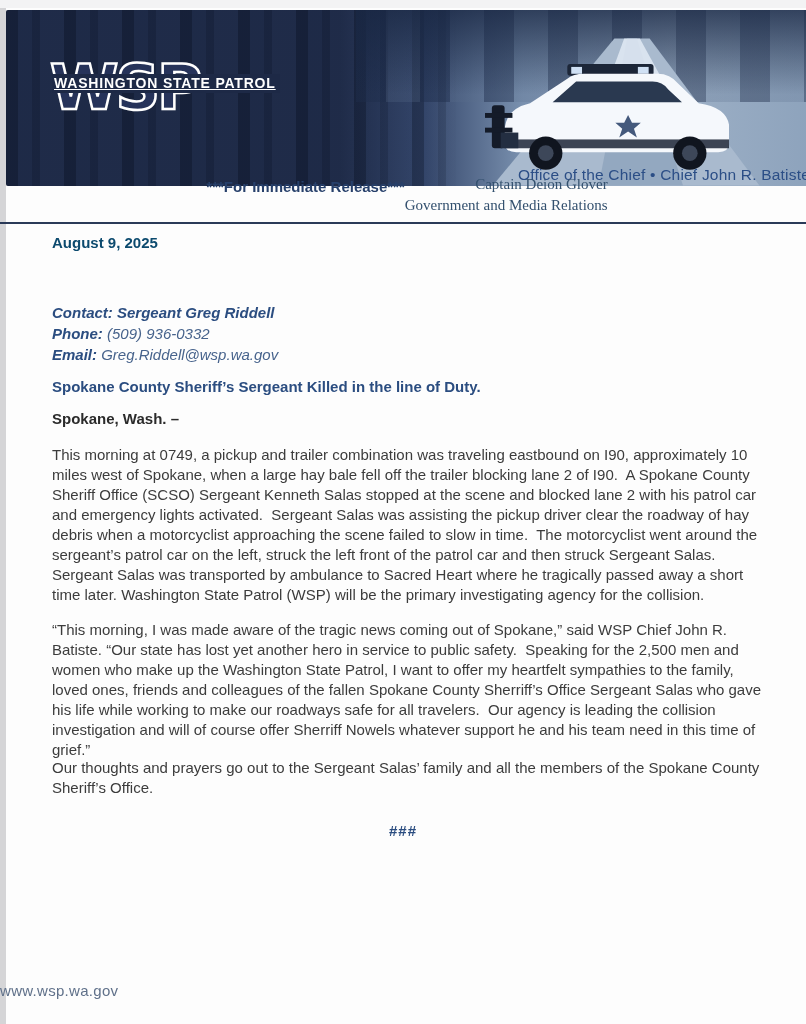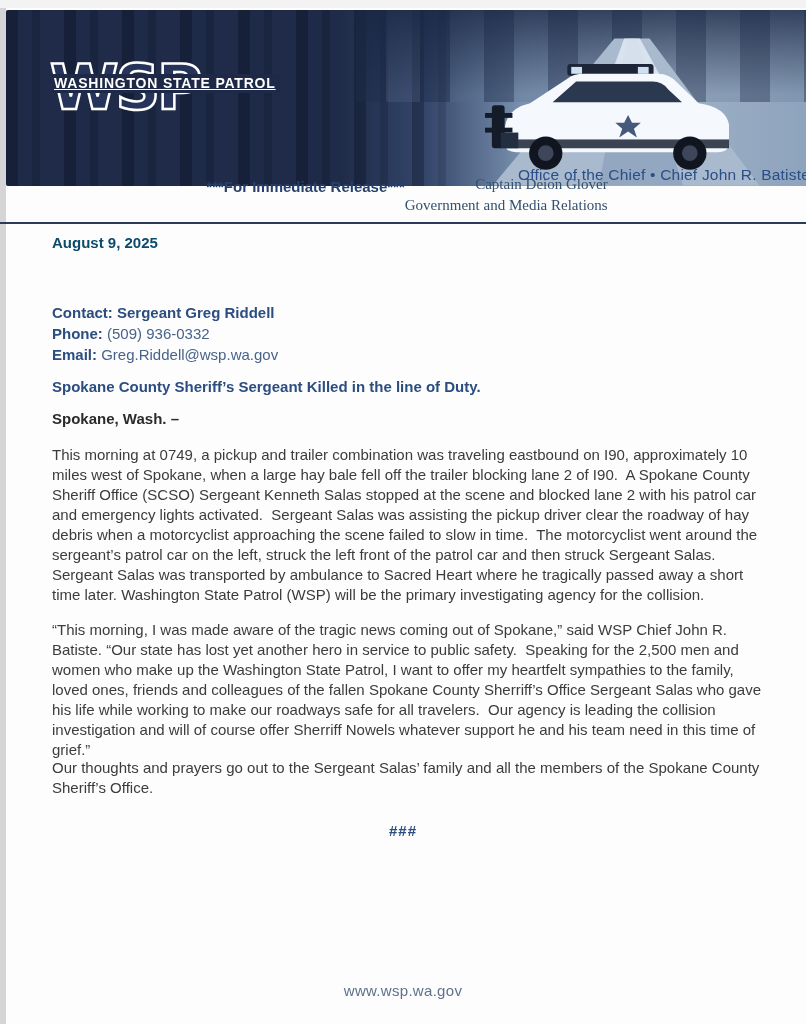--- a/index.html
+++ b/index.html
@@ -58,36 +58,36 @@
   }
   .fir{font-size:15px;font-weight:bold;color:#27406b;padding-top:4px;}
   .media-contact{
     font-family:"Liberation Serif",serif;
     font-size:15px;color:#33506e;text-align:right;line-height:21px;
   }
   .rule{position:absolute;left:0;right:0;top:222px;border:0;border-top:2px solid #2a3a58;margin:0;}
 
   
   .date{position:absolute;left:52px;top:234px;font-size:15px;font-weight:bold;color:#0c4a6e;}
-  .contact-block{position:absolute;left:52px;top:302px;font-size:15px;line-height:21px;}
+  .contact-block{position:absolute;left:52px;top:302px;font-size:15px;line-height:21px;font-style:italic;}
   .lbl{font-weight:bold;color:#2b4d80;}
   .val{color:#47638c;}
   .headline{
     position:absolute;left:52px;right:44px;top:378px;margin:0;
     font-size:15px;font-weight:bold;color:#2b4d80;
   }
   .dateline{position:absolute;left:52px;top:410px;font-size:15px;font-weight:bold;color:#2b2b2b;}
   .bodytext{position:absolute;left:52px;width:712px;font-size:15px;line-height:20px;color:#3c3c3c;}
   .p1{top:445px;}
   .p2{top:620px;}
   .p3{top:758px;}
   .bodytext p{margin:0 0 13px 0;white-space:pre-wrap;}
   .endmark{position:absolute;left:0;width:100%;top:822px;text-align:center;
     font-size:15px;font-weight:bold;color:#2b4d80;letter-spacing:1px;}
-  .site-footer{position:absolute;left:0;width:100%;top:982px;text-align:center;
+  .site-footer{position:absolute;left:0;width:100%;top:982px;
     font-size:15px;color:#60718a;letter-spacing:.3px;}
 </style>
 </head>
 <body>
 
 <div class="page">
   <div class="scan-strip"></div>
   <div class="scan-strip-top"></div>
 
   <header class="banner">

